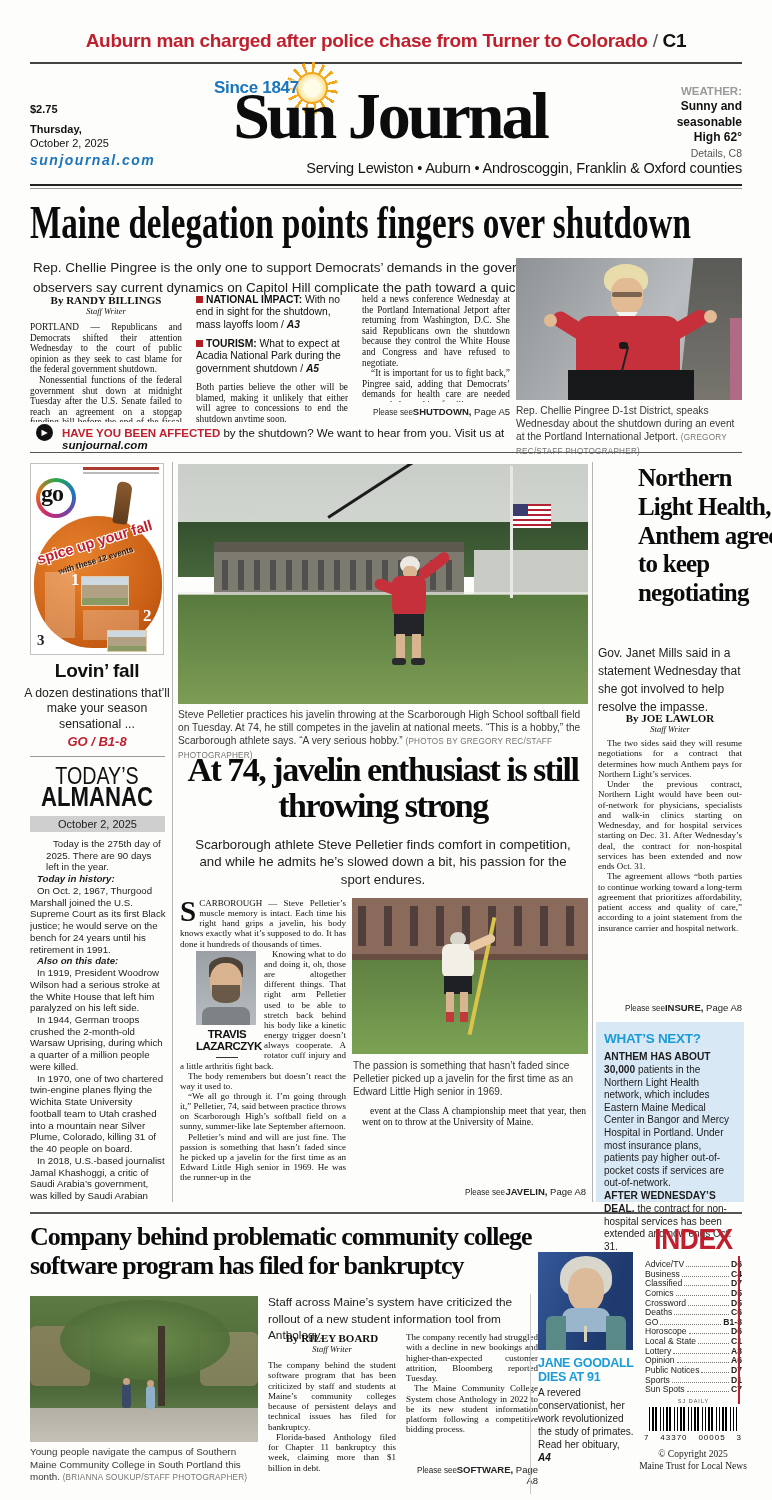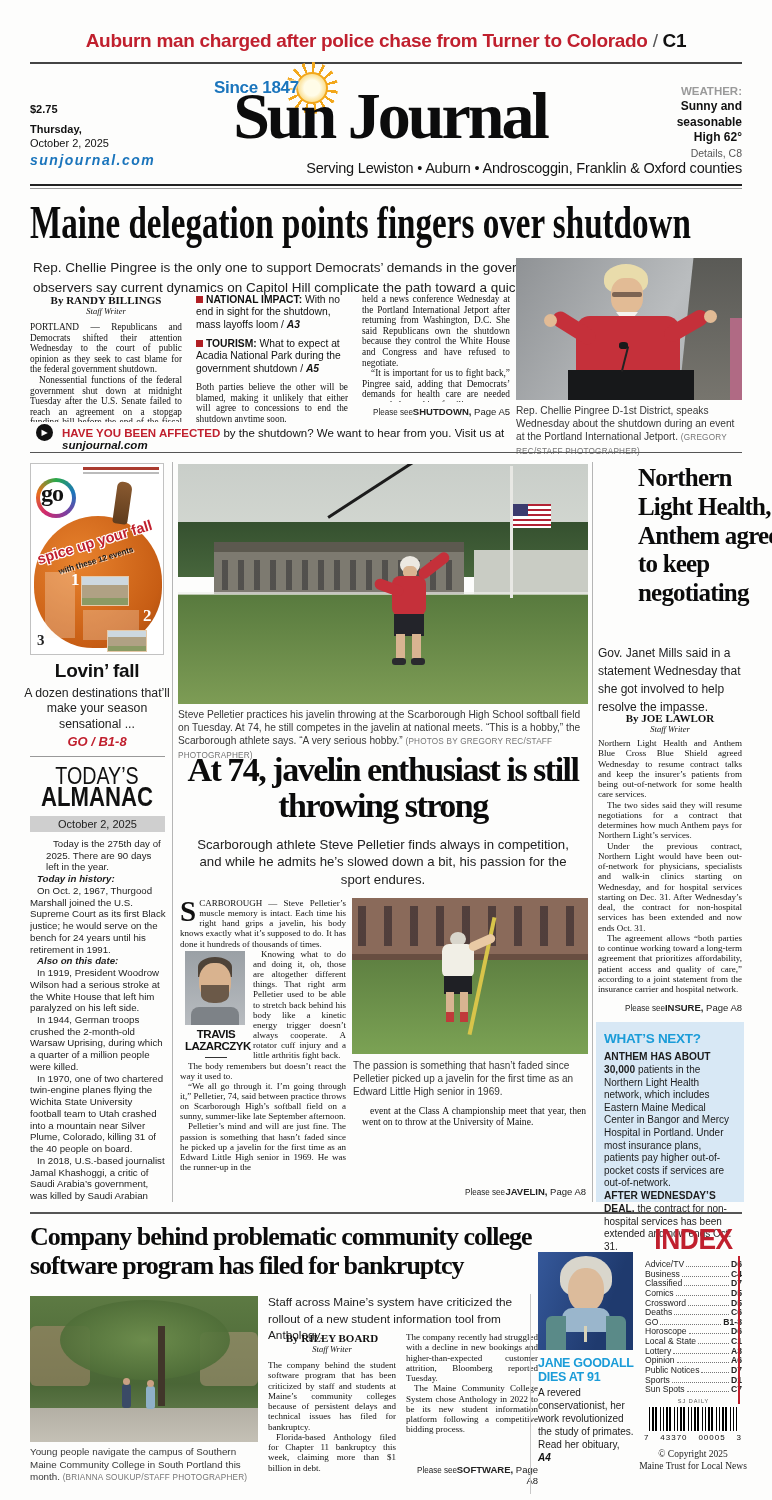--- a/index.html
+++ b/index.html
@@ -85,21 +85,21 @@
   #alm-body p { text-indent:7px; margin:0; }
   .alm-h { font-weight:bold; font-style:italic; text-indent:7px; }
 
   
   #jav-head { font-family:"Liberation Serif",serif; font-weight:bold; font-size:34px; line-height:1.06; letter-spacing:-1.5px; text-align:center; color:#0b0b0b; }
   #jav-deck { font-size:13.2px; line-height:1.32; text-align:center; color:#222; }
   .jav-body { font-family:"Liberation Serif",serif; font-size:9px; line-height:1.13; text-align:justify; overflow:hidden; }
   .jav-body p { text-indent:8px; }
   .jav-body p.p1 { text-indent:0; }
   .p1::first-letter { font-size:29px; font-weight:bold; float:left; line-height:0.82; padding:2px 3px 0 0; }
-  .trav-float { float:left; width:62px; margin:2px 6px 0 5px; }
+  .trav-float { float:left; width:62px; margin:2px 6px 0 16px; }
   .trav-name { font-weight:bold; font-size:11.5px; letter-spacing:-0.5px; text-align:center; font-family:"Liberation Sans",sans-serif; line-height:1.1; margin-top:3px; }
   .trav-dash { width:22px; height:1px; background:#333; margin:4px auto 0; }
 
   
   #nl-head { font-family:"Liberation Serif",serif; font-weight:bold; font-size:25px; line-height:1.15; letter-spacing:-0.8px; color:#0b0b0b; }
   #nl-deck { font-size:12px; line-height:1.5; color:#222; }
   #nl-body { font-family:"Liberation Serif",serif; font-size:9px; line-height:1.14; text-align:justify; overflow:hidden; }
   #nl-body p { text-indent:9px; }
   #nl-body p.noind { text-indent:0; }
   #whatsnext { background:#d8e8f5; padding:9px 8px; }
@@ -281,21 +281,21 @@
     <div class="a" style="left:234px; top:170px; width:9px; height:26px; background:#d9b491;"></div>
     <div class="a" style="left:214px; top:194px; width:14px; height:7px; background:#2a2a2e; border-radius:3px;"></div>
     <div class="a" style="left:233px; top:194px; width:14px; height:7px; background:#2a2a2e; border-radius:3px;"></div>
   </div>
   <div class="a caption" style="left:178px; top:708px; width:410px;">
     <span>Steve Pelletier practices his javelin throwing at the Scarborough High School softball field on Tuesday. At 74, he still competes in the javelin at national meets. “This is a hobby,” the Scarborough athlete says. “A very serious hobby.”</span>
     <span class="credit">(PHOTOS BY GREGORY REC/STAFF PHOTOGRAPHER)</span>
   </div>
 
   <div class="a" id="jav-head" style="left:180px; top:752px; width:406px;">At 74, javelin enthusiast is still throwing strong</div>
-  <div class="a" id="jav-deck" style="left:192px; top:836px; width:382px;">Scarborough athlete Steve Pelletier finds always in competition, and while he admits he’s slowed down a bit, his passion for the sport endures.</div>
+  <div class="a" id="jav-deck" style="left:192px; top:836px; width:382px;">Scarborough athlete Steve Pelletier finds comfort in competition, and while he admits he’s slowed down a bit, his passion for the sport endures.</div>
 
   <div class="a jav-body" style="left:180px; top:898px; width:166px; height:320px;">
     <p class="p1">SCARBOROUGH — Steve Pelletier’s muscle memory is intact. Each time his right hand grips a javelin, his body knows exactly what it’s supposed to do. It has done it hundreds of thousands of times.</p>
     <div class="trav-float">
       <div class="ph" style="position:relative; width:60px; height:74px; background:linear-gradient(#9aa0a5,#b8bcc0);">
         <div class="a" style="left:13px; top:6px; width:34px; height:20px; border-radius:50% 50% 0 0; background:#4e4338;"></div>
         <div class="a" style="left:14px; top:12px; width:32px; height:38px; border-radius:45%; background:#d9b38f;"></div>
         <div class="a" style="left:16px; top:34px; width:28px; height:18px; border-radius:0 0 45% 45%; background:#6b5948;"></div>
         <div class="a" style="left:6px; top:56px; width:48px; height:18px; border-radius:8px 8px 0 0; background:#7d8287;"></div>
       </div>
@@ -333,21 +333,20 @@
     <span class="see">Please see </span><b>JAVELIN,</b><span> Page A8</span>
   </div>
 
   <div class="a" id="nl-head" style="left:598px; top:464px; width:146px;margin-left:40px;">Northern Light Health, Anthem agree to keep negotiating</div>
   <div class="a" id="nl-deck" style="left:598px; top:644px; width:144px;">Gov. Janet Mills said in a statement Wednesday that she got involved to help resolve the impasse.</div>
   <div class="a" style="left:598px; top:712px; width:144px;">
     <div class="byline">By JOE LAWLOR</div>
     <div class="byline-t">Staff Writer</div>
   </div>
   <div class="a" id="nl-body" style="left:598px; top:738px; width:144px; height:262px;">
-    <p class="noind">Northern Light Health and Anthem Blue Cross Blue Shield agreed Wednesday to resume contract talks and keep the insurer’s patients from being out-of-network for some health care services.</p>
     <p>The two sides said they will resume negotiations for a contract that determines how much Anthem pays for Northern Light’s services.</p>
     <p>Under the previous contract, Northern Light would have been out-of-network for physicians, specialists and walk-in clinics starting on Wednesday, and for hospital services starting on Dec. 31. After Wednesday’s deal, the contract for non-hospital services has been extended and now ends Oct. 31.</p>
     <p>The agreement allows “both parties to continue working toward a long-term agreement that prioritizes affordability, patient access and quality of care,” according to a joint statement from the insurance carrier and hospital network.</p>
   </div>
   <div class="a jump" style="left:598px; top:1002px; width:144px;">
     <span class="see">Please see </span><b>INSURE,</b><span> Page A8</span>
   </div>
   <div class="a" id="whatsnext" style="left:596px; top:1022px; width:148px; height:180px;">
     <div id="wn-title">WHAT’S NEXT?</div>
     <div id="wn-body">

